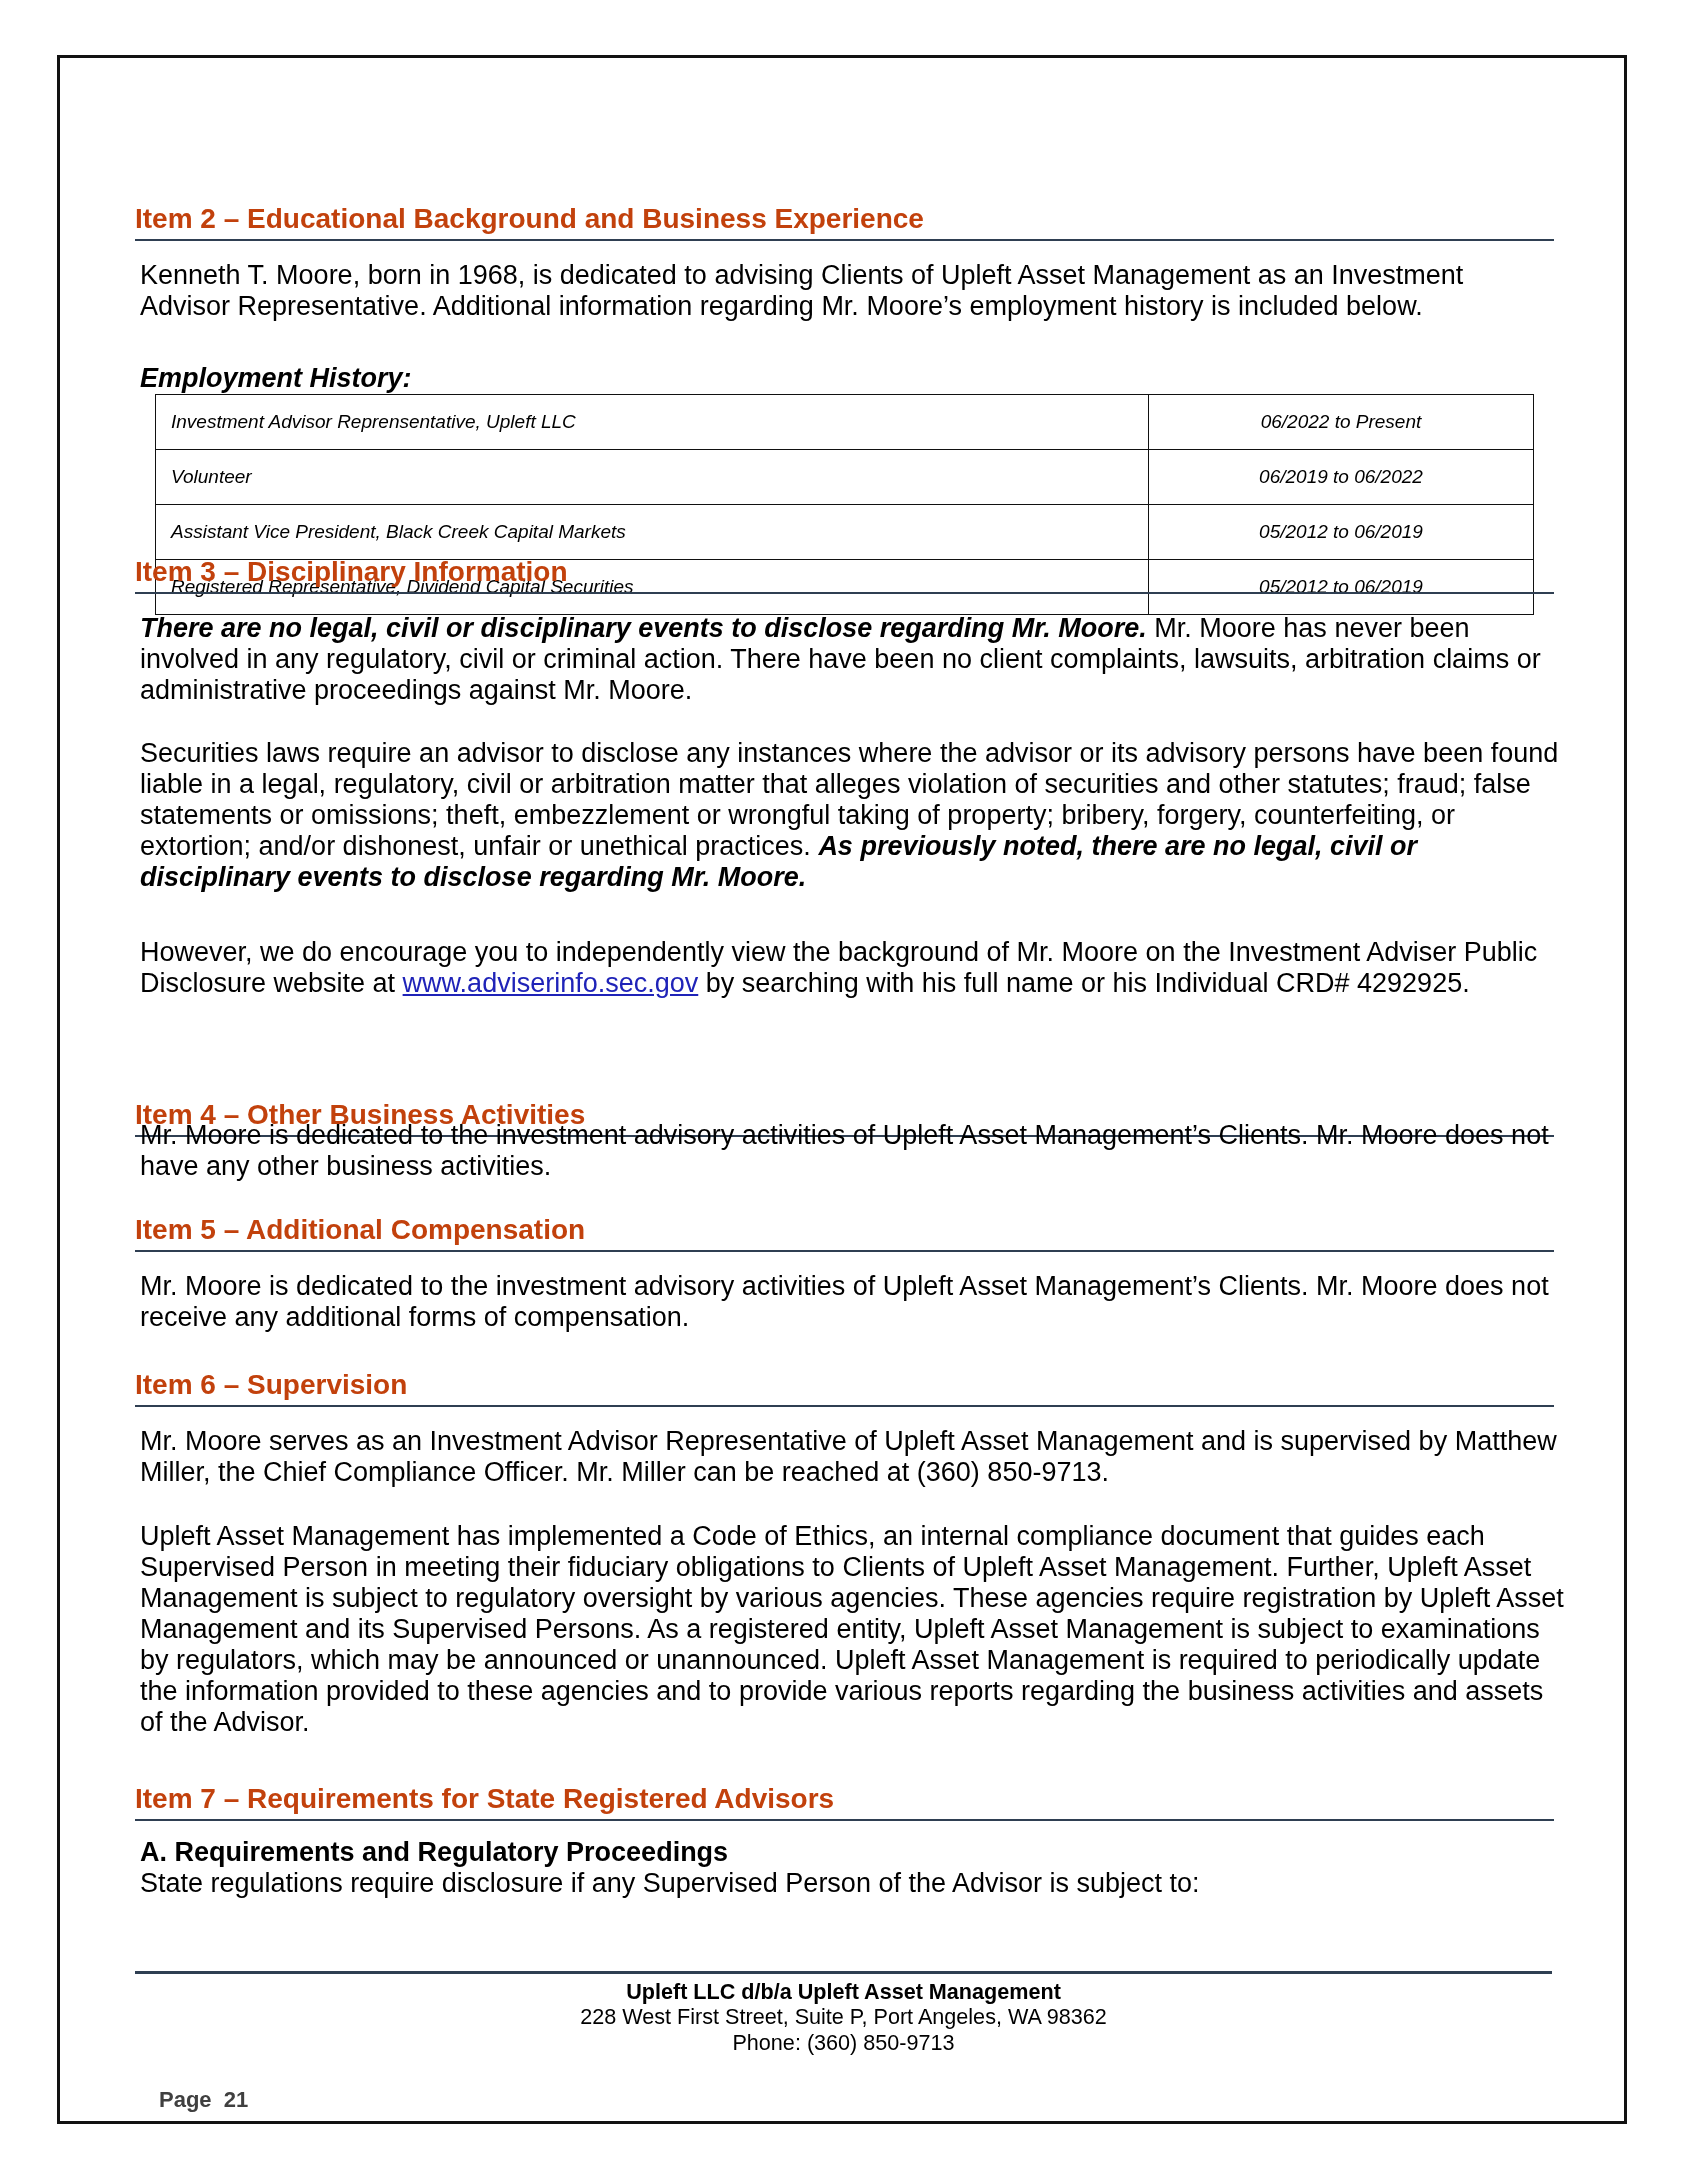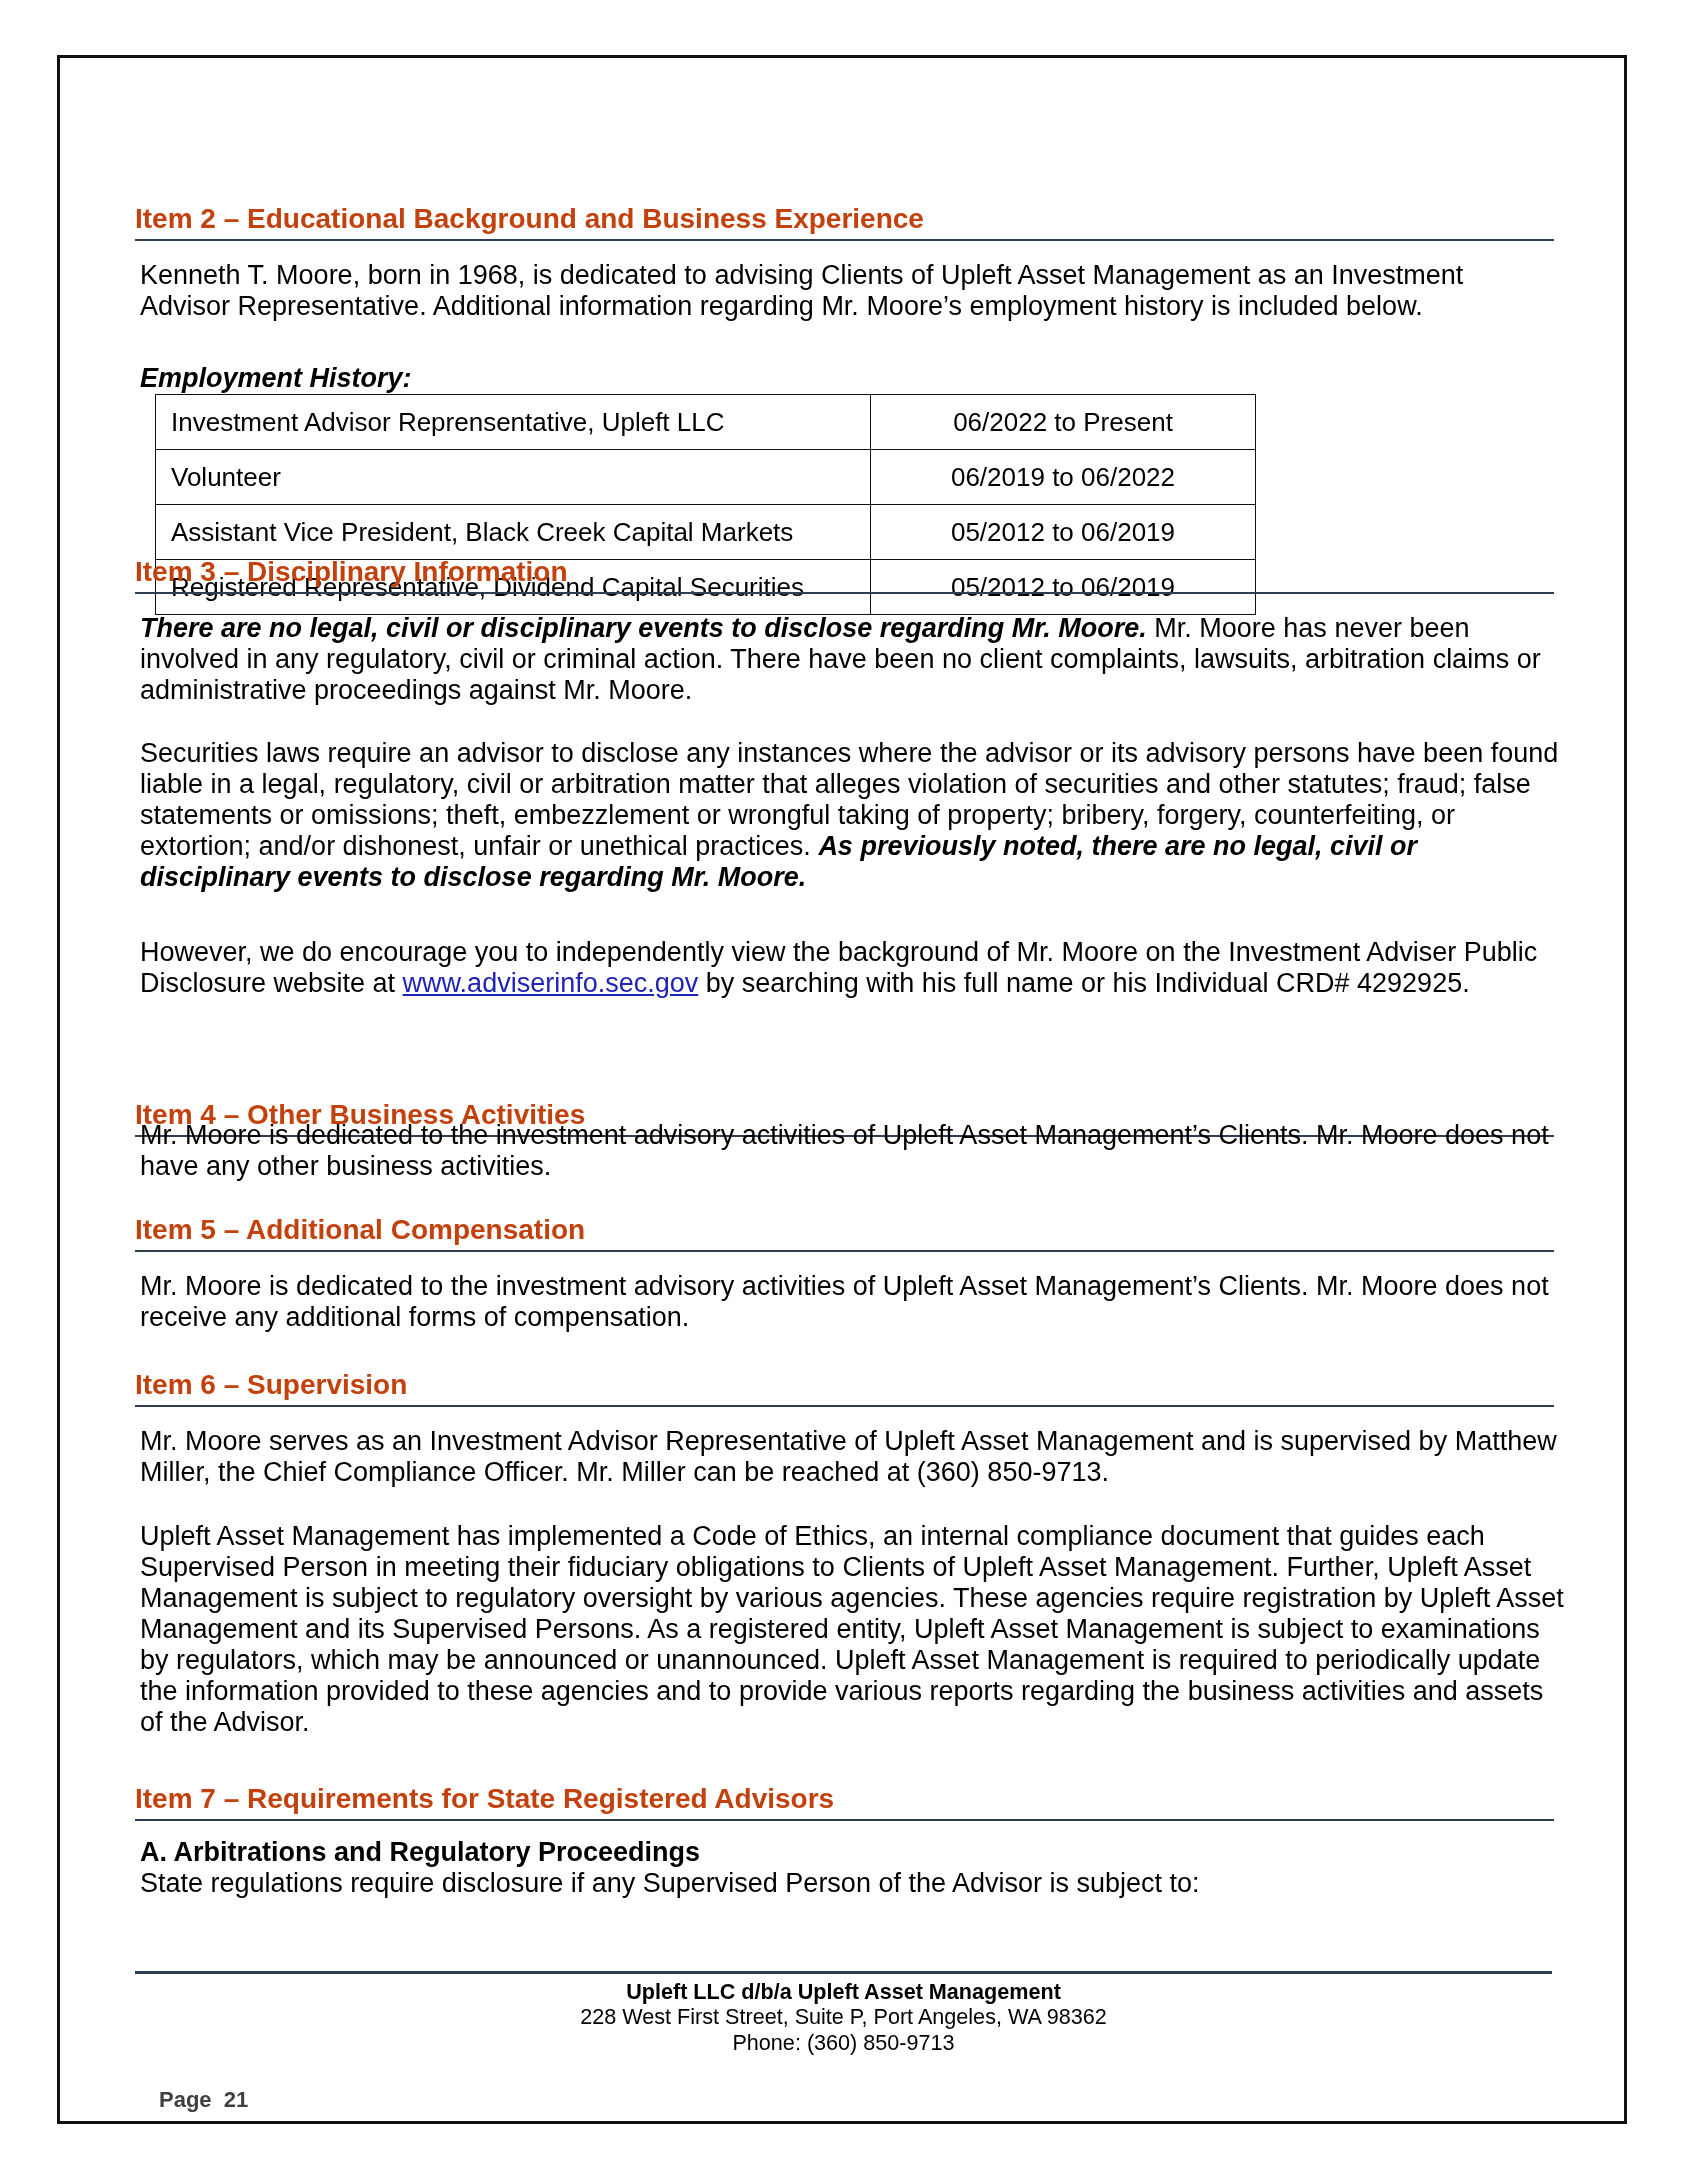--- a/index.html
+++ b/index.html
@@ -9,22 +9,22 @@
                   border: 3.4px solid #111; box-sizing: border-box; }
     .section-heading { position: absolute; left: 135px; width: 1419px; margin: 0;
                        font-weight: bold; font-size: 28px; line-height: 34px; color: #c2410c;
                        border-bottom: 2.7px solid #2f3f52; padding-bottom: 2.7px; box-sizing: border-box; }
     .para { position: absolute; left: 140px; width: 1424px; margin: 0; font-size: 27px;
             line-height: 31px; color: #000; }
     .bi { font-weight: bold; font-style: italic; }
     .sub-heading { position: absolute; left: 140px; margin: 0; font-weight: bold; font-size: 27px;
                    line-height: 31px; }
     .link { color: #1a0dab; text-decoration: underline; color: #1f23b8; }
-    table.emp { position: absolute; left: 155px; top: 394px; width: 1101px;
-                border-collapse: collapse; font-size: 26px; }
+    table.emp { position: absolute; left: 155px; top: 394px; width: 1379px;
+                border-collapse: collapse; font-size: 19px; font-style: italic; }
     table.emp td { border: 1.7px solid #111; height: 30px; padding: 0 0 0 15px; line-height: 30px; }
     table.emp td.date { width: 360px; text-align: center; padding: 12px; }
     .footer-rule { position: absolute; left: 135px; top: 1971px; width: 1417px; height: 0;
                    border-top: 3.4px solid #2f3f52; }
     .footer-text { position: absolute; left: 0; width: 1687px; text-align: center; color: #000000;
                    font-size: 21.6px; line-height: 26px; margin: 0; }
     .footer-text.b { font-weight: bold; }
     .page-num { position: absolute; left: 159px; top: 2087px; font-weight: bold; font-size: 22px;
                 color: #404040; margin: 0; white-space: pre; }
   </style>
@@ -68,21 +68,21 @@
 <p class="para" style="top:1120px;">Mr. Moore is dedicated to the investment advisory activities of Upleft Asset Management’s Clients. Mr. Moore does not have any other business activities.</p>
 
 <h2 class="section-heading" style="top:1213px;">Item 5 – Additional Compensation</h2>
 <p class="para" style="top:1271px;">Mr. Moore is dedicated to the investment advisory activities of Upleft Asset Management’s Clients. Mr. Moore does not receive any additional forms of compensation.</p>
 
 <h2 class="section-heading" style="top:1368px;">Item 6 – Supervision</h2>
 <p class="para" style="top:1426px;">Mr. Moore serves as an Investment Advisor Representative of Upleft Asset Management and is supervised by Matthew Miller, the Chief Compliance Officer. Mr. Miller can be reached at (360) 850-9713.</p>
 <p class="para" style="top:1521px;">Upleft Asset Management has implemented a Code of Ethics, an internal compliance document that guides each Supervised Person in meeting their fiduciary obligations to Clients of Upleft Asset Management. Further, Upleft Asset Management is subject to regulatory oversight by various agencies. These agencies require registration by Upleft Asset Management and its Supervised Persons. As a registered entity, Upleft Asset Management is subject to examinations by regulators, which may be announced or unannounced. Upleft Asset Management is required to periodically update the information provided to these agencies and to provide various reports regarding the business activities and assets of the Advisor.</p>
 
 <h2 class="section-heading" style="top:1782px;">Item 7 – Requirements for State Registered Advisors</h2>
-<p class="sub-heading" style="top:1837px;">A. Arbitrations and Regulatory Proceedings</p>
+<p class="sub-heading" style="top:1837px;">A. Requirements and Regulatory Proceedings</p>
 <p class="para" style="top:1868px;">State regulations require disclosure if any Supervised Person of the Advisor is subject to:</p>
 
 <div class="footer-rule"></div>
 <p class="footer-text b" style="top:1979px;">Upleft LLC d/b/a Upleft Asset Management</p>
 <p class="footer-text" style="top:2004px;">228 West First Street, Suite P, Port Angeles, WA 98362</p>
 <p class="footer-text" style="top:2030px;">Phone: (360) 850-9713</p>
 <p class="page-num">Page  21</p>
 
 
 </body></html>

